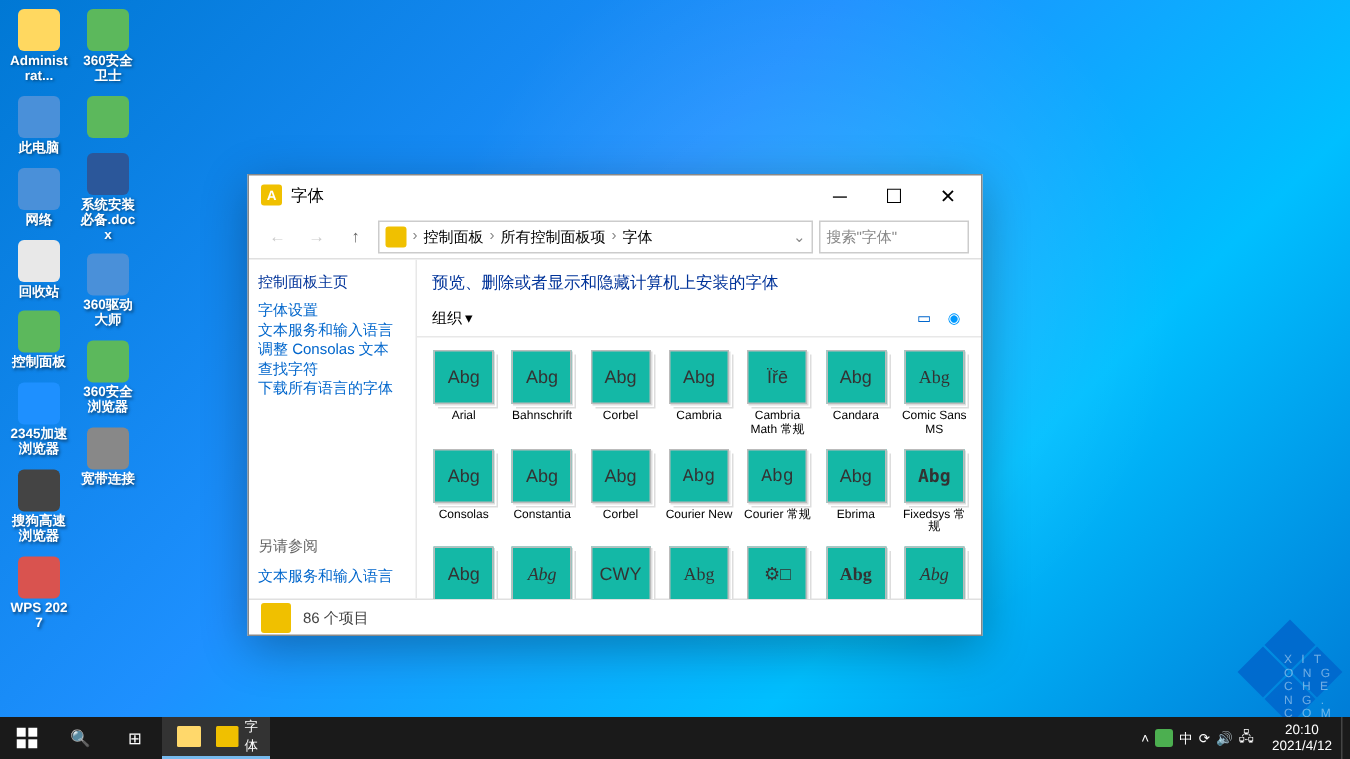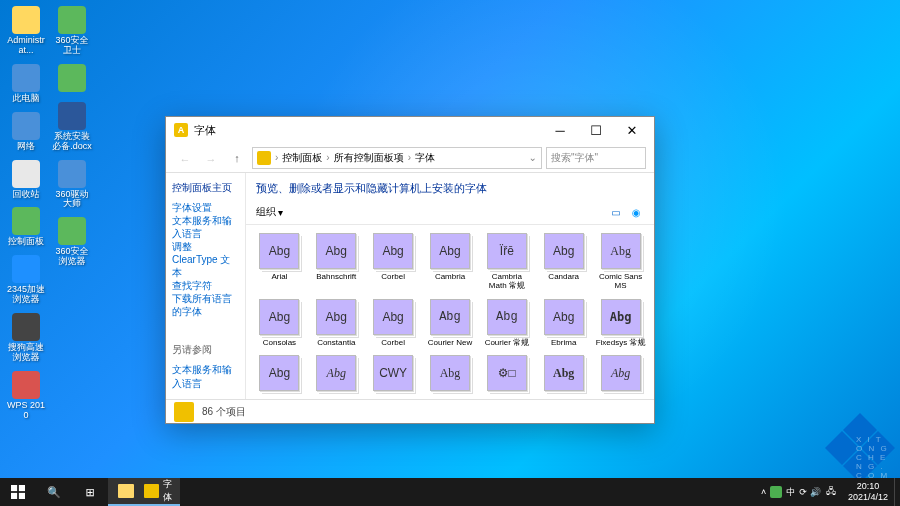--- a/index.html
+++ b/index.html
@@ -3,21 +3,21 @@
 <meta charset="utf-8">
 <style>
 * { margin: 0; padding: 0; box-sizing: border-box; }
 body { width: 900px; height: 506px; overflow: hidden; font-family: "Microsoft YaHei", "Segoe UI", sans-serif; font-size: 11px; position: relative; background: linear-gradient(135deg, #0078d4 0%, #1e90ff 40%, #00bfff 70%, #0078d4 100%); }
 .light-rays { position: absolute; inset: 0; background: radial-gradient(circle at 60% 40%, rgba(255,255,255,0.15) 0%, transparent 40%); }
 
 
 .desktop { position: absolute; top: 0; left: 0; width: 100px; height: 480px; padding: 4px; }
 .desktop-col { display: flex; flex-direction: column; gap: 4px; }
 .desktop-icons { display: flex; gap: 2px; }
-.desktop-icon { width: 44px; display: flex; flex-direction: column; align-items: center; gap: 2px; cursor: pointer; padding: 2px; }
+.desktop-icon { width: 44px; display: flex; flex-direction: column; align-items: center; gap: 2px; cursor: pointer; padding: 2px; font-weight: bold; }
 .desktop-icon .ic { width: 28px; height: 28px; background: #fff; border-radius: 4px; display: flex; align-items: center; justify-content: center; }
 .desktop-icon .lbl { color: #fff; font-size: 9px; text-align: center; text-shadow: 1px 1px 2px rgba(0,0,0,0.5); line-height: 1.1; word-break: break-all; }
 
 
 .window { position: absolute; left: 165px; top: 116px; width: 490px; height: 308px; background: #fff; border: 1px solid #888; box-shadow: 0 8px 30px rgba(0,0,0,0.3); display: flex; flex-direction: column; }
 .titlebar { height: 26px; display: flex; align-items: center; padding: 0 4px 0 8px; }
 .titlebar .ticon { width: 14px; height: 14px; background: #f0c000; border-radius: 2px; margin-right: 6px; display:flex;align-items:center;justify-content:center;font-size:9px;color:#fff;font-weight:bold; }
 .titlebar .ttext { font-size: 11px; flex: 1; }
 .titlebar .tbtn { width: 36px; height: 24px; display: flex; align-items: center; justify-content: center; cursor: pointer; font-size: 13px; }
 
@@ -25,37 +25,37 @@
 .navbtn { width: 22px; height: 22px; display: flex; align-items: center; justify-content: center; cursor: pointer; color: #666; }
 .navbtn.disabled { color: #ccc; }
 .breadcrumb { flex: 1; height: 22px; border: 1px solid #ccc; display: flex; align-items: center; padding: 0 4px; font-size: 10px; gap: 2px; }
 .breadcrumb .bicon { width: 14px; height: 14px; background: #f0c000; border-radius: 2px; }
 .breadcrumb .sep { color: #888; padding: 0 2px; }
 .breadcrumb .bitem { cursor: pointer; }
 .breadcrumb .bdrop { margin-left: auto; color: #888; }
 .searchbox { width: 100px; height: 22px; border: 1px solid #ccc; padding: 0 4px; display: flex; align-items: center; font-size: 10px; color: #888; }
 
 .body { flex: 1; display: flex; overflow: hidden; }
-.sidebar { width: 80px; border-right: 1px solid #e8e8e8; padding: 8px 6px; display: flex; flex-direction: column; gap: 6px; font-size: 10px; }
+.sidebar { width: 112px; border-right: 1px solid #e8e8e8; padding: 8px 6px; display: flex; flex-direction: column; gap: 6px; font-size: 10px; }
 .sidebar .shead { color: #003399; }
 .sidebar .slink { color: #0066cc; cursor: pointer; line-height: 1.3; }
 .sidebar .sspacer { flex: 1; }
 .sidebar .sfoot { color: #666; }
 .sidebar .sfootlink { color: #0066cc; cursor: pointer; }
 
 .content { flex: 1; display: flex; flex-direction: column; overflow: hidden; }
 .content .chead { padding: 8px 10px 4px; color: #003399; font-size: 11px; }
 .content .ctoolbar { padding: 4px 10px; display: flex; align-items: center; border-bottom: 1px solid #e8e8e8; }
 .content .ctoolbar .org { font-size: 10px; cursor: pointer; display: flex; align-items: center; gap: 2px; }
 .content .ctoolbar .spacer { flex: 1; }
 .content .ctoolbar .vbtn { width: 16px; height: 16px; margin-left: 4px; cursor: pointer; display:flex;align-items:center;justify-content:center;font-size:10px;color:#0066cc; }
 
 .font-grid { flex: 1; overflow-y: auto; padding: 6px; display: grid; grid-template-columns: repeat(7, 1fr); gap: 4px 2px; align-content: start; }
 .font-item { display: flex; flex-direction: column; align-items: center; gap: 2px; cursor: pointer; padding: 2px; }
-.font-item .thumb { width: 40px; height: 36px; border: 1px solid #bbb; background: #c4b5fd; position: relative; display: flex; align-items: center; justify-content: center; font-size: 12px; color: #333; box-shadow: 1px 1px 0 #ddd, 2px 2px 0 #fff, 3px 3px 0 #ddd; margin-bottom:2px; }
+.font-item .thumb { width: 40px; height: 36px; border: 1px solid #bbb; background: #14b8a6; position: relative; display: flex; align-items: center; justify-content: center; font-size: 12px; color: #333; box-shadow: 1px 1px 0 #ddd, 2px 2px 0 #fff, 3px 3px 0 #ddd; margin-bottom:2px; }
 .font-item .fname { font-size: 8px; text-align: center; line-height: 1.1; word-break: break-word; max-width: 50px; }
 
 .statusbar { height: 24px; border-top: 1px solid #e0e0e0; display: flex; align-items: center; padding: 0 8px; gap: 8px; font-size: 10px; color: #444; }
 .statusbar .sicon { width: 20px; height: 20px; background: #f0c000; border-radius: 2px; }
 
 
 .taskbar { position: absolute; bottom: 0; left: 0; right: 0; height: 28px; background: #1a1a1a; display: flex; align-items: center; }
 .taskbar .start { width: 36px; height: 28px; display: flex; align-items: center; justify-content: center; cursor: pointer; }
 .taskbar .start svg { width: 14px; height: 14px; }
 .taskbar .tbitem { width: 36px; height: 28px; display: flex; align-items: center; justify-content: center; cursor: pointer; }
@@ -109,21 +109,21 @@
         <div class="desktop-icon">
           <div class="ic" style="background: rgb(30, 144, 255);"></div>
           <div class="lbl">2345加速浏览器</div>
         </div>
         <div class="desktop-icon">
           <div class="ic" style="background: rgb(68, 68, 68);"></div>
           <div class="lbl">搜狗高速浏览器</div>
         </div>
         <div class="desktop-icon">
           <div class="ic" style="background: rgb(217, 83, 79);"></div>
-          <div class="lbl">WPS 2010</div>
+          <div class="lbl">WPS 2027</div>
         </div>
       </div>
     <div class="desktop-col" id="dcol2">
         <div class="desktop-icon">
           <div class="ic" style="background: rgb(92, 184, 92);"></div>
           <div class="lbl">360安全卫士</div>
         </div>
         <div class="desktop-icon">
           <div class="ic" style="background: rgb(92, 184, 92);"></div>
           <div class="lbl"></div>
@@ -132,20 +132,24 @@
           <div class="ic" style="background: rgb(43, 87, 154);"></div>
           <div class="lbl">系统安装必备.docx</div>
         </div>
         <div class="desktop-icon">
           <div class="ic" style="background: rgb(74, 144, 217);"></div>
           <div class="lbl">360驱动大师</div>
         </div>
         <div class="desktop-icon">
           <div class="ic" style="background: rgb(92, 184, 92);"></div>
           <div class="lbl">360安全浏览器</div>
+        </div>
+        <div class="desktop-icon">
+          <div class="ic" style="background: rgb(136, 136, 136);"></div>
+          <div class="lbl">宽带连接</div>
         </div>
       </div>
   </div>
 </div>
 
 <div class="window">
   <div class="titlebar">
     <span class="ticon">A</span>
     <span class="ttext">字体</span>
     <div class="tbtn">─</div>
@@ -169,21 +173,21 @@
     <div class="searchbox">
       <span>搜索"字体"</span>
     </div>
   </div>
   <div class="body">
     <div class="sidebar">
       <div class="shead">控制面板主页</div>
       <div id="sidelinks">
           <div class="slink">字体设置</div>
           <div class="slink">文本服务和输入语言</div>
-          <div class="slink">调整 ClearType 文本</div>
+          <div class="slink">调整 Consolas 文本</div>
           <div class="slink">查找字符</div>
           <div class="slink">下载所有语言的字体</div>
         </div>
       <div class="sspacer"></div>
       <div class="sfoot">另请参阅</div>
       <div class="sfootlink">文本服务和输入语言</div>
     </div>
     <div class="content">
       <div class="chead">预览、删除或者显示和隐藏计算机上安装的字体</div>
       <div class="ctoolbar">

